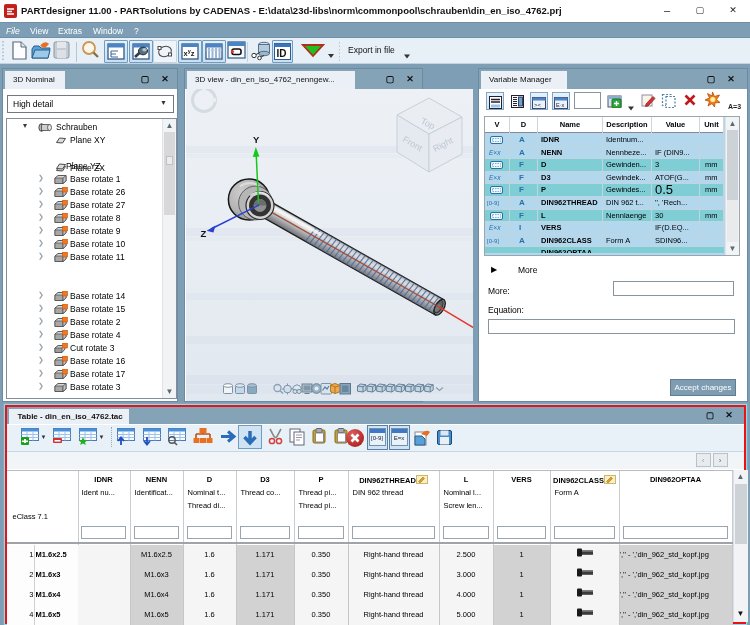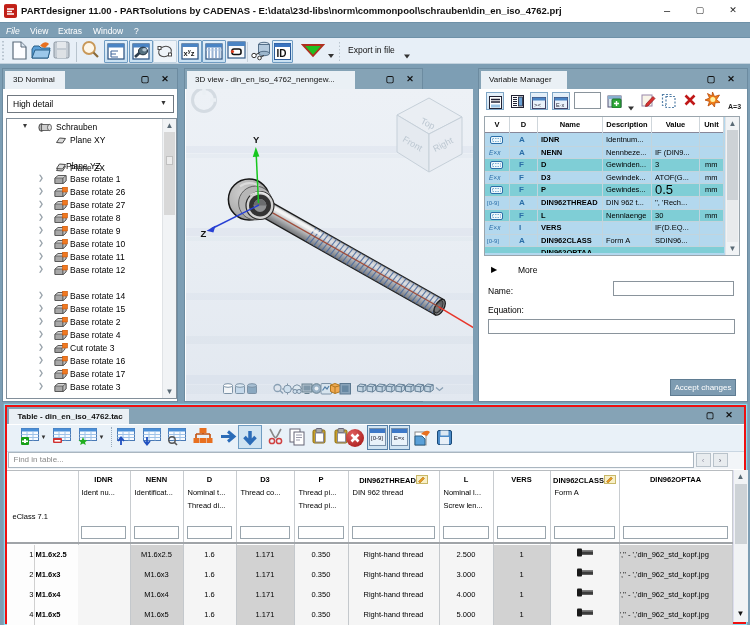--- a/index.html
+++ b/index.html
@@ -258,32 +258,20 @@
         <span style="position:absolute;left:47px;top:0;width:17px;height:13px;">
           <svg width="14" height="11" style="position:absolute;left:0;top:1px;">
             <path d="M1 4 L4 1.5 L12 1.5 L12 7 L9 9.5 L1 9.5 Z" fill="#d6d6d6" stroke="#4a4a4a" stroke-width="0.9"></path>
             <path d="M1 4 L9 4 L9 9.5 L1 9.5 Z" fill="#a8a8a8" stroke="#4a4a4a" stroke-width="0.7"></path>
             <path d="M9 4 L12 1.5 L12 7 L9 9.5 Z" fill="#c0c0c0" stroke="#4a4a4a" stroke-width="0.7"></path>
             <rect x="8.5" y="0" width="5" height="5" fill="#f07820" stroke="#c05510" stroke-width="0.6"></rect>
           </svg>
         </span>
         <span class="lbl" style="left:63px;">Base rotate 11</span>
       </div>
-<div class="trow" style="top:145px;">
-        <span style="position:absolute;left:31px;top:1px;color:#9aa4ac;font-size:7px;">❯</span>
-        <span style="position:absolute;left:47px;top:0;width:17px;height:13px;">
-          <svg width="14" height="11" style="position:absolute;left:0;top:1px;">
-            <path d="M1 4 L4 1.5 L12 1.5 L12 7 L9 9.5 L1 9.5 Z" fill="#d6d6d6" stroke="#4a4a4a" stroke-width="0.9"></path>
-            <path d="M1 4 L9 4 L9 9.5 L1 9.5 Z" fill="#a8a8a8" stroke="#4a4a4a" stroke-width="0.7"></path>
-            <path d="M9 4 L12 1.5 L12 7 L9 9.5 Z" fill="#c0c0c0" stroke="#4a4a4a" stroke-width="0.7"></path>
-            <rect x="8.5" y="0" width="5" height="5" fill="#f07820" stroke="#c05510" stroke-width="0.6"></rect>
-          </svg>
-        </span>
-        <span class="lbl" style="left:63px;">Base rotate 12</span>
-      </div>
 <div class="trow" style="top:171px;">
         <span style="position:absolute;left:31px;top:1px;color:#9aa4ac;font-size:7px;">❯</span>
         <span style="position:absolute;left:47px;top:0;width:17px;height:13px;">
           <svg width="14" height="11" style="position:absolute;left:0;top:1px;">
             <path d="M1 4 L4 1.5 L12 1.5 L12 7 L9 9.5 L1 9.5 Z" fill="#d6d6d6" stroke="#4a4a4a" stroke-width="0.9"></path>
             <path d="M1 4 L9 4 L9 9.5 L1 9.5 Z" fill="#a8a8a8" stroke="#4a4a4a" stroke-width="0.7"></path>
             <path d="M9 4 L12 1.5 L12 7 L9 9.5 Z" fill="#c0c0c0" stroke="#4a4a4a" stroke-width="0.7"></path>
             <rect x="8.5" y="0" width="5" height="5" fill="#f07820" stroke="#c05510" stroke-width="0.6"></rect>
           </svg>
         </span>
@@ -736,21 +724,21 @@
 <div class="sb" style="right:0;top:0;width:14px;height:100%;">
         <div class="sbarr" style="top:0;">▲</div>
         <div style="position:absolute;left:1px;right:1px;top:13px;bottom:13px;background:#e8eaec;">
           <div style="position:absolute;left:0;right:0;top:0;height:70px;background:#cdd2d6;"></div>
         </div>
         <div class="sbarr" style="bottom:0;">▼</div>
       </div>
     </div>
   <div class="abs" style="left:12px;top:196px;font-size:8px;color:#000;">▶</div>
   <div class="abs" style="left:39px;top:196px;font-size:8.5px;color:#000;">More</div>
-  <div class="abs" style="left:9px;top:217px;font-size:8.5px;">Name:</div>
+  <div class="abs" style="left:9px;top:217px;font-size:8.5px;">More:</div>
   <div class="abs" style="left:134px;top:212px;width:121px;height:15px;border:1px solid #8a949c;background:#fff;"></div>
   <div class="abs" style="left:9px;top:236px;font-size:8.5px;">Equation:</div>
   <div class="abs" style="left:9px;top:250px;width:247px;height:15px;border:1px solid #8a949c;background:#fff;"></div>
   <div class="abs" style="left:191px;top:310px;width:66px;height:17px;background:#7e9cb2;border:1px solid #5f7c92;color:#fff;font-size:8px;text-align:center;line-height:15px;">Accept changes</div>
 </div>
 <div class="abs" style="left:4.5px;top:404.5px;width:741px;height:219px;border:2.5px solid #ee1111;box-shadow:0 0 0 1.2px #8adcf0;background:#fff;">
     <div style="position:absolute;left:0;top:0;width:100%;height:17px;background:#85a3b6;">
       <div style="position:absolute;left:2px;top:2px;bottom:0;width:120px;background:#eaf0f5;font-size:8px;font-weight:bold;color:#111;padding:3px 0 0 9px;">Table - din_en_iso_4762.tac</div>
       <div style="position:absolute;right:28px;top:3px;width:11px;height:11px;color:#111;font-weight:bold;font-size:8.5px;text-align:center;line-height:11px;">▢</div>
       <div style="position:absolute;right:9px;top:3px;width:11px;height:11px;color:#111;font-weight:bold;font-size:9px;text-align:center;line-height:11px;">✕</div>
@@ -851,21 +839,20 @@
         <path d="M2 8 L9 8 L12 11 L12 17 L2 17 Z" fill="#5aa0d8" stroke="#2a6088"></path>
         <path d="M8 6 C12 2 15 2 17 4 L14 8 Z" fill="#e87020"></path>
       </svg>
 <svg width="20" height="20" style="position:absolute;left:428px;top:3px;">
         <rect x="2.5" y="2.5" width="14" height="14" rx="1.5" fill="#4a8ac8" stroke="#1a4a78"></rect>
         <rect x="5.5" y="2.5" width="8" height="5" fill="#dce8f2"></rect>
         <rect x="5" y="9" width="9" height="7.5" fill="#e8f0f8"></rect>
       </svg>
 </div>
 <div style="position:absolute;left:0;top:45px;width:100%;height:17px;background:#f2f5f8;">
-      <div style="position:absolute;left:1px;top:0px;width:686px;height:16px;background:#fff;border:1px solid #aab6c0;font-size:8px;color:#888;padding:2.5px 0 0 5px;">Find in table...</div>
       <div style="position:absolute;left:689px;top:1px;width:15px;height:14px;background:#e8ecef;border:1px solid #b8c2ca;color:#99a;font-size:8px;text-align:center;line-height:13px;">‹</div>
       <div style="position:absolute;left:706px;top:1px;width:15px;height:14px;background:#e8ecef;border:1px solid #b8c2ca;color:#667;font-size:8px;text-align:center;line-height:13px;">›</div>
     </div>
 <div style="position:absolute;left:0;top:63px;width:726px;height:152px;background:#fff;border-top:1px solid #b8bcc0;">
       <div style="position:absolute;left:6px;top:41px;font-size:7.5px;">eClass 7.1</div>
       <div style="position:absolute;left:71px;top:0;width:53px;height:74px;border-right:1px solid #c8ccd0;">
         <div style="font-size:7.5px;font-weight:bold;text-align:center;padding-top:4px;white-space:nowrap;">IDNR</div>
         <div style="position:absolute;left:4px;top:17px;font-size:7.5px;white-space:nowrap;">Ident nu...</div>
         <div style="position:absolute;left:3px;right:4px;top:55px;height:13px;background:#fff;border:1px solid #9aa5ad;"></div>
       </div>

